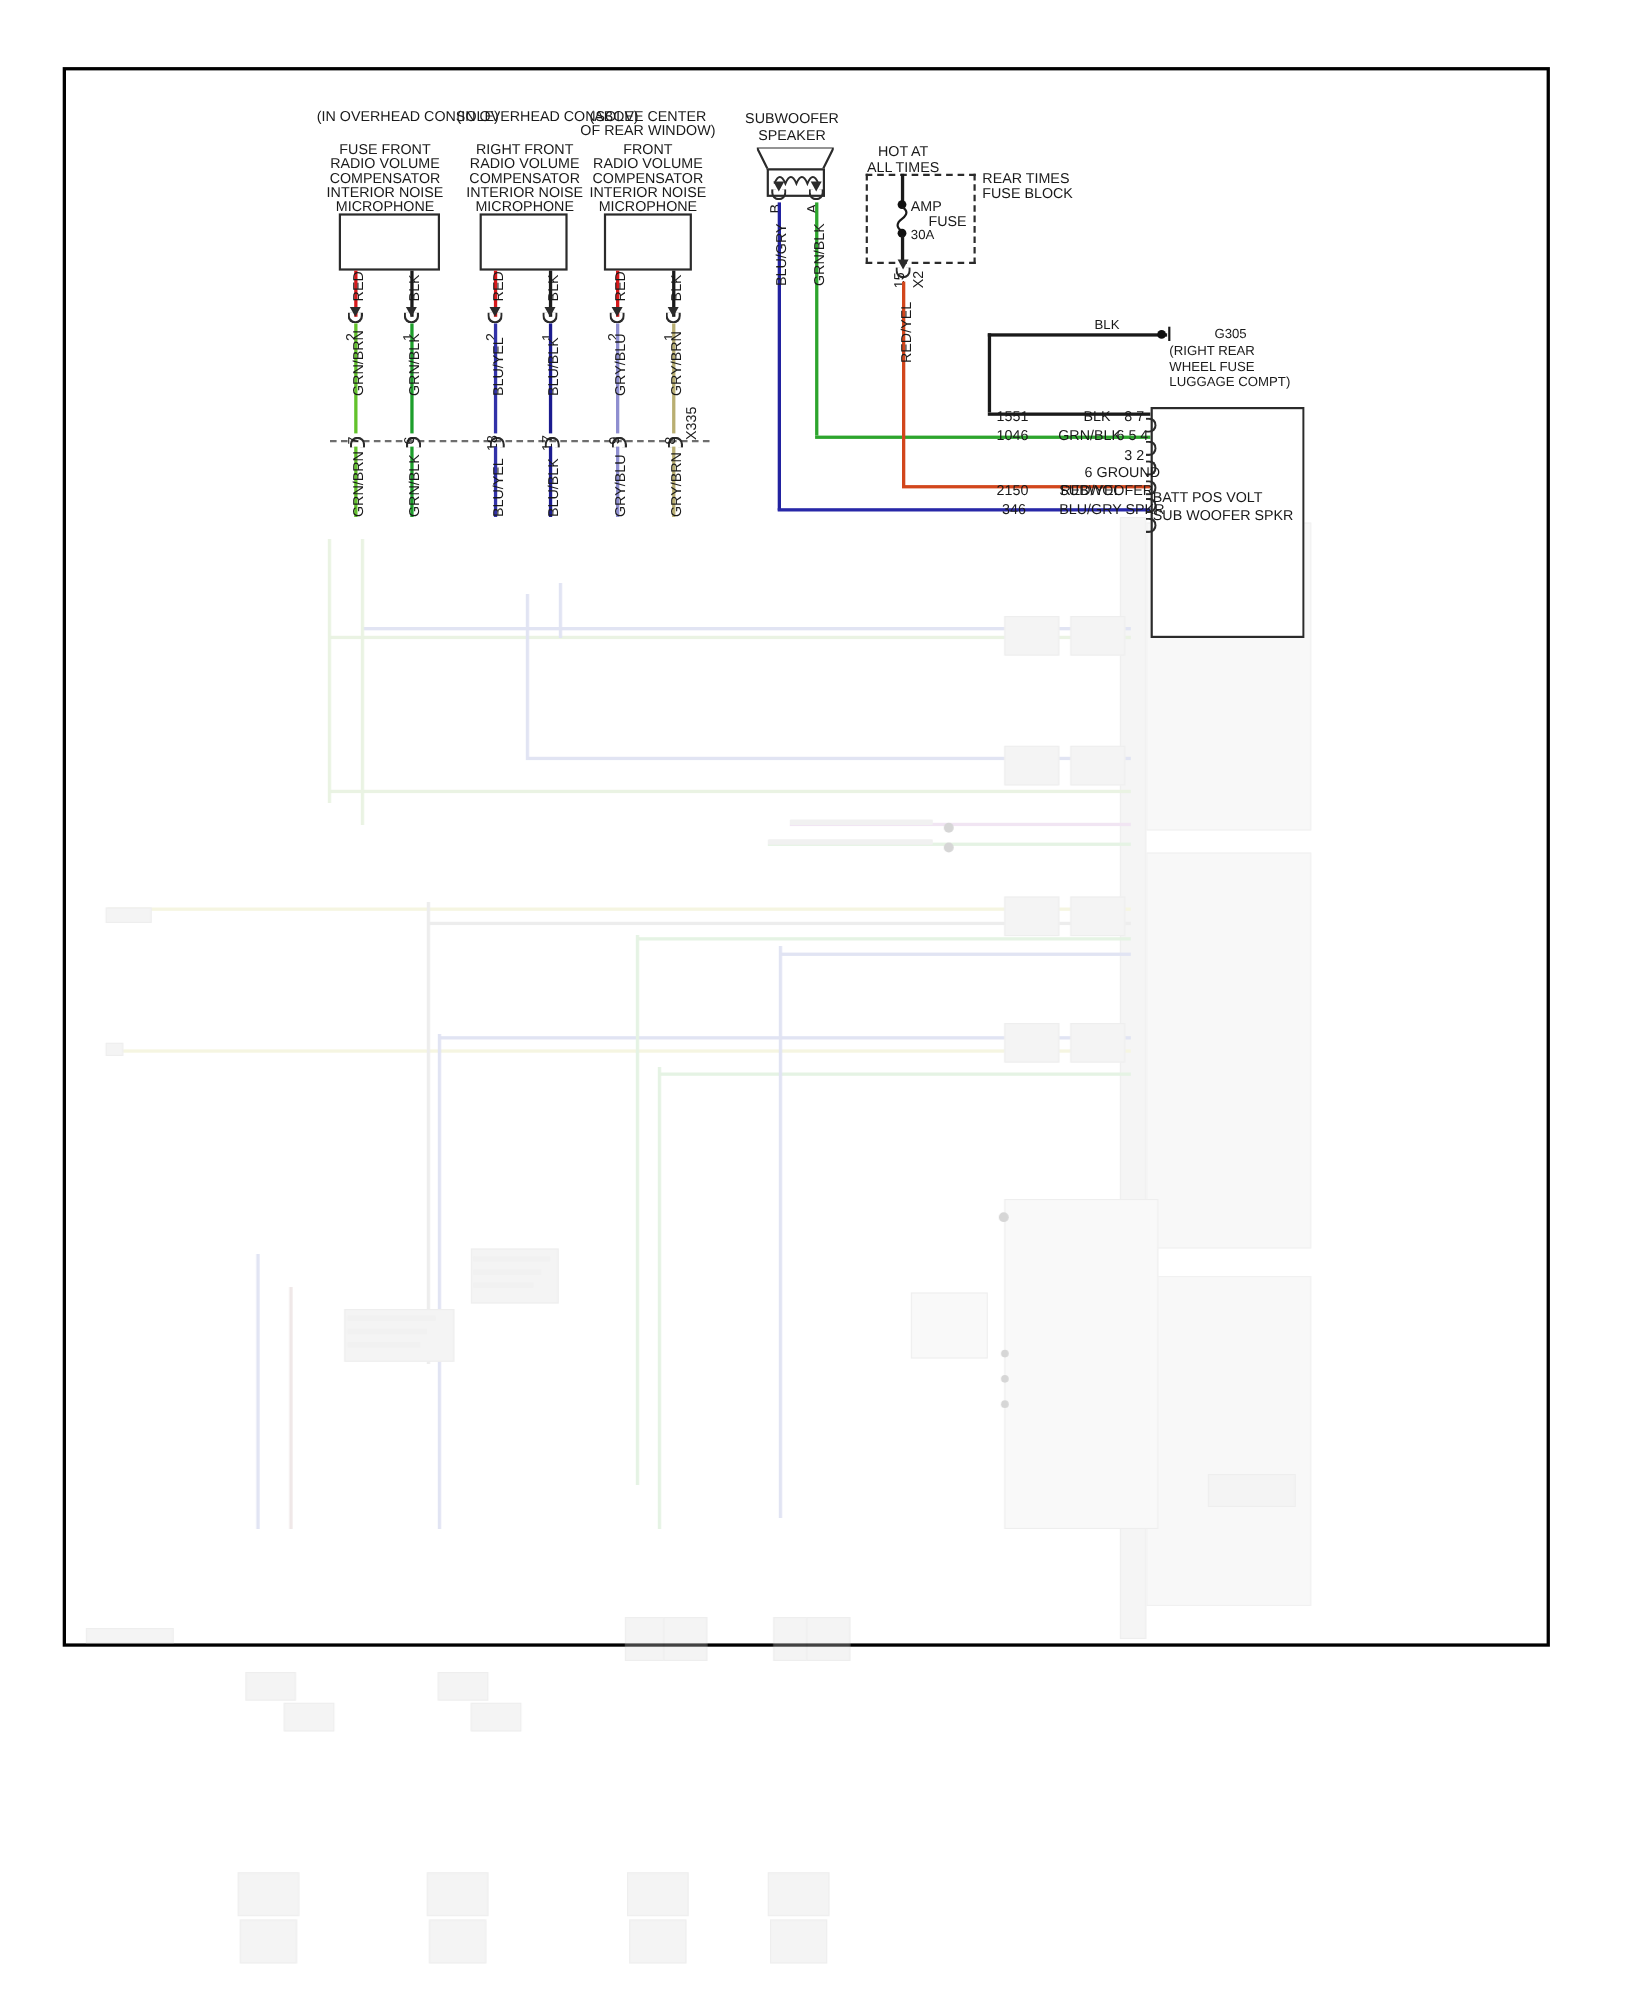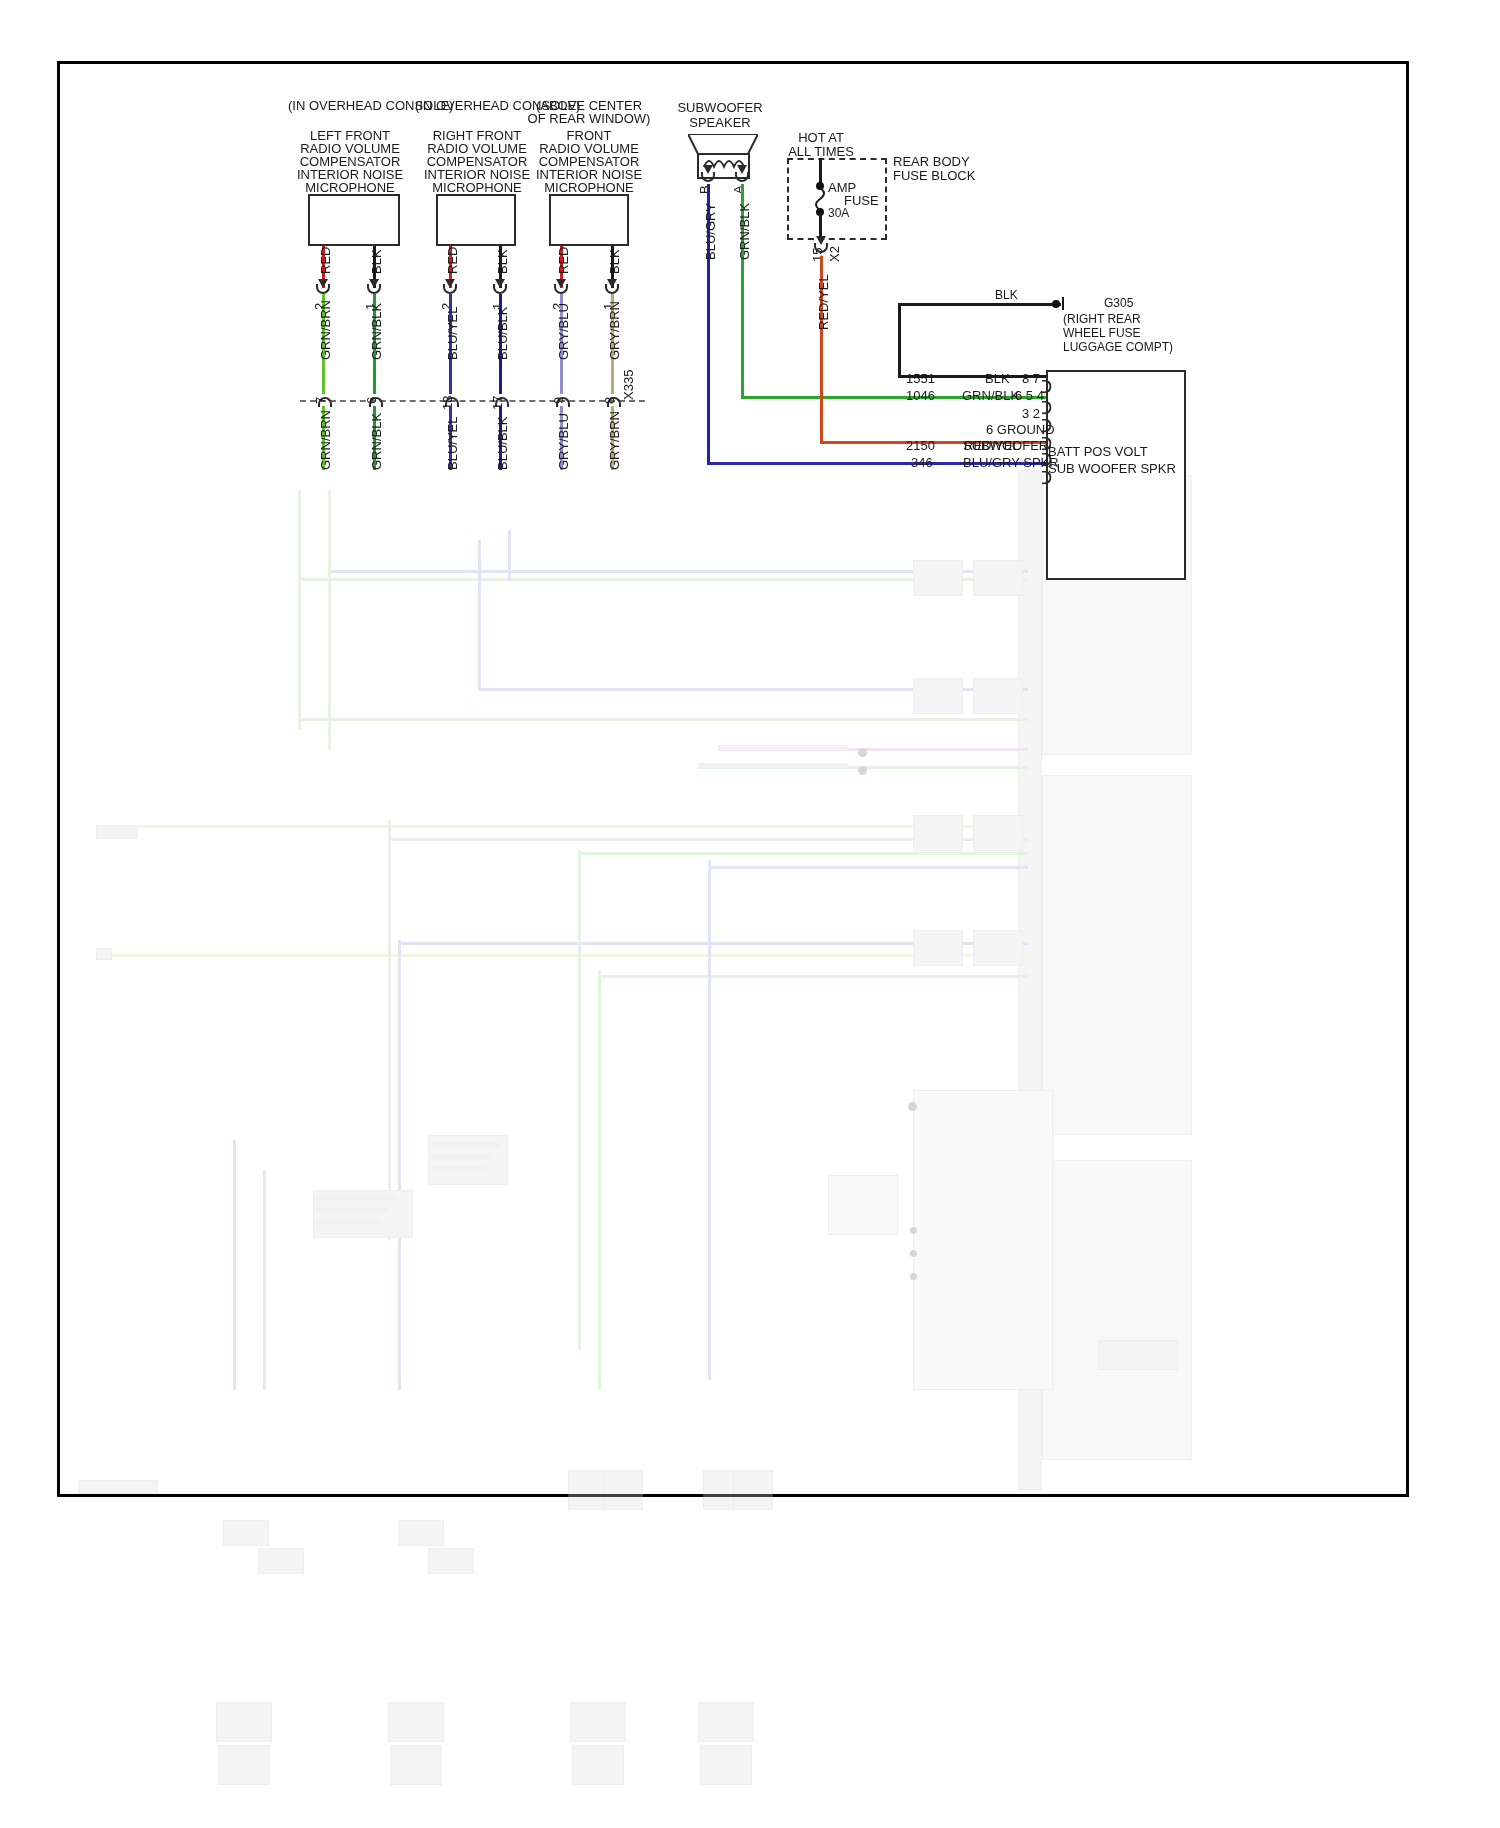--- a/index.html
+++ b/index.html
@@ -130,21 +130,21 @@
     <div class="gtext" style="left:372px;top:672px;width:70px;"></div>
     <div class="gtext" style="left:372px;top:684px;width:62px;"></div>
     <div class="gtext" style="left:372px;top:696px;width:55px;"></div>
     <div class="gtext" style="left:258px;top:726px;width:80px;"></div>
     <div class="gtext" style="left:258px;top:738px;width:72px;"></div>
     <div class="gtext" style="left:258px;top:750px;width:66px;"></div>
   </div>
 
   <div>
     <div class="t c" style="left:288px;top:98px;width:124px;">(IN OVERHEAD CONSOLE)</div>
-    <div class="t c" style="left:288px;top:128px;width:124px;">LEFT FRONT</div>
+    <div class="t c" style="left:288px;top:128px;width:124px;">FUSE FRONT</div>
     <div class="t c" style="left:288px;top:141px;width:124px;">RADIO VOLUME</div>
     <div class="t c" style="left:288px;top:154px;width:124px;">COMPENSATOR</div>
     <div class="t c" style="left:288px;top:167px;width:124px;">INTERIOR NOISE</div>
     <div class="t c" style="left:288px;top:180px;width:124px;">MICROPHONE</div>
     <div class="box" style="left:308px;top:194px;width:92px;height:52px;"></div>
   </div>
 
   <div>
     <div class="t c" style="left:415px;top:98px;width:124px;">(IN OVERHEAD CONSOLE)</div>
     <div class="t c" style="left:415px;top:128px;width:124px;">RIGHT FRONT</div>
@@ -278,21 +278,21 @@
   <div class="vt" style="left:737px;top:260px;">GRN/BLK</div>
 
   <div class="w wh" style="left:741px;top:396px;width:305px;background:#2da52d;"></div>
 
   <div class="w wh" style="left:707px;top:462px;width:339px;background:#2828a8;"></div>
 
   <div>
     <div class="t c" style="left:776px;top:130px;width:90px;">HOT AT</div>
     <div class="t c" style="left:776px;top:144px;width:90px;">ALL TIMES</div>
     <div class="dashbox" style="left:787px;top:158px;width:100px;height:82px;"></div>
-    <div class="t" style="left:893px;top:154px;">REAR BODY</div>
+    <div class="t" style="left:893px;top:154px;">REAR TIMES</div>
     <div class="t" style="left:893px;top:168px;">FUSE BLOCK</div>
 
     <div class="w wv" style="left:819px;top:158px;height:26px;background:#1a1a1a;"></div>
     <div class="dot" style="left:816px;top:182px;"></div>
     <svg style="position:absolute;left:814px;top:188px;" width="14" height="22">
       <path d="M6,0 q8,5 0,11 q-8,6 0,11" fill="none" stroke="#1a1a1a" stroke-width="2"></path>
     </svg>
     <div class="dot" style="left:816px;top:208px;"></div>
     <div class="w wv" style="left:819px;top:214px;height:26px;background:#1a1a1a;"></div>
     <div class="arrow-d" style="left:816px;top:236px;"></div>

